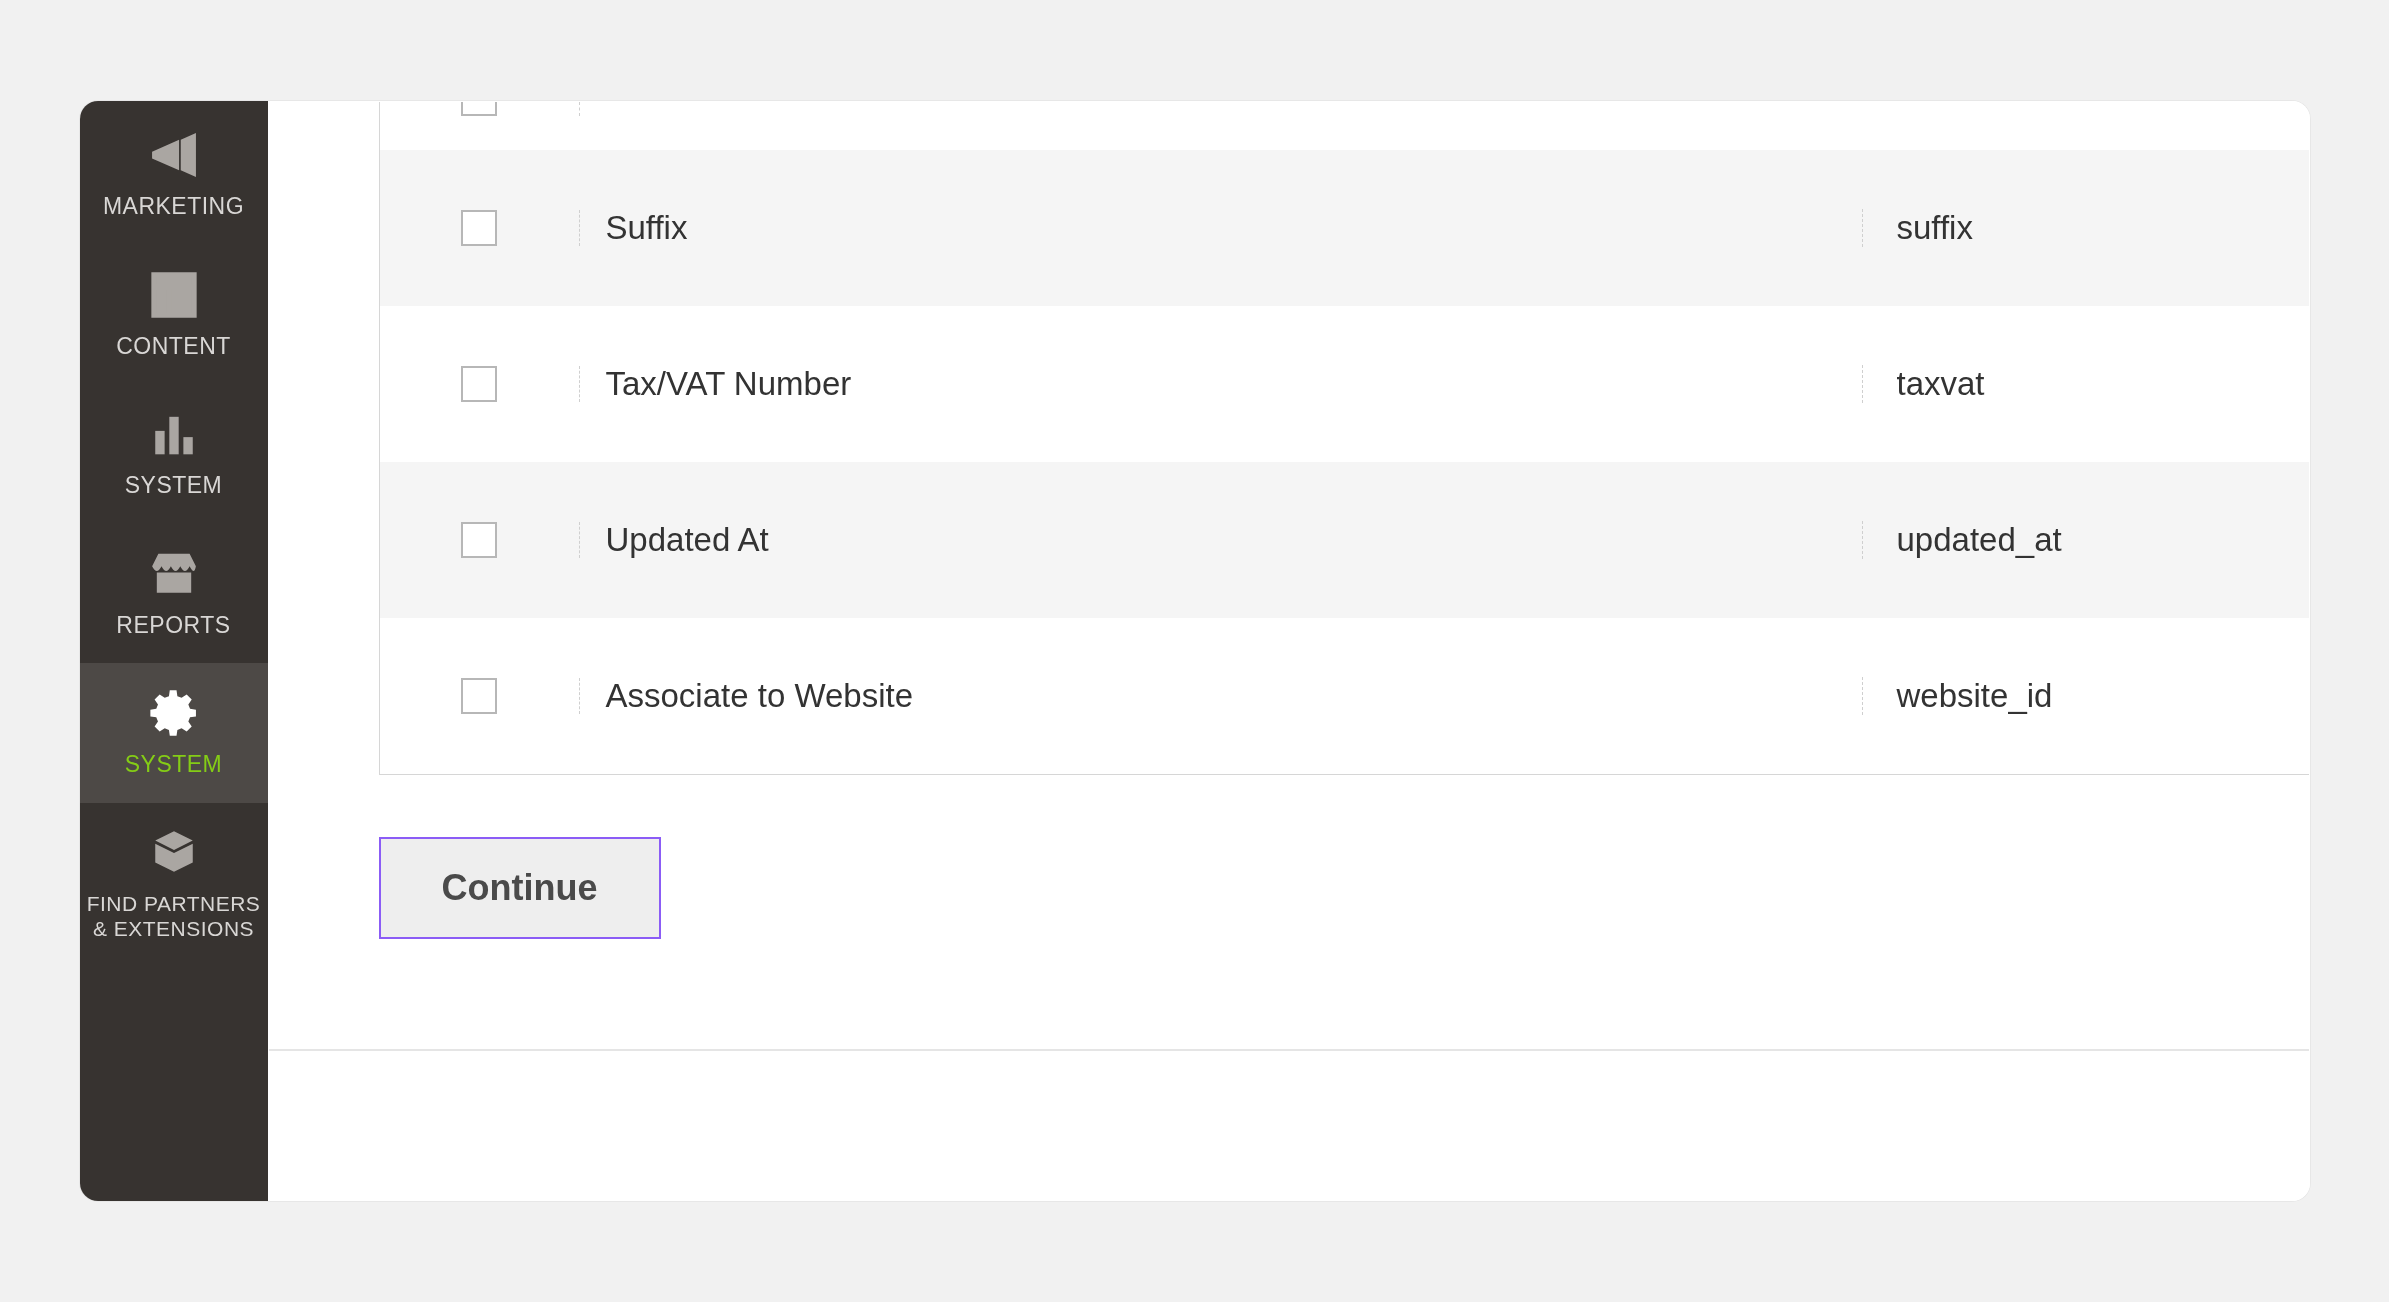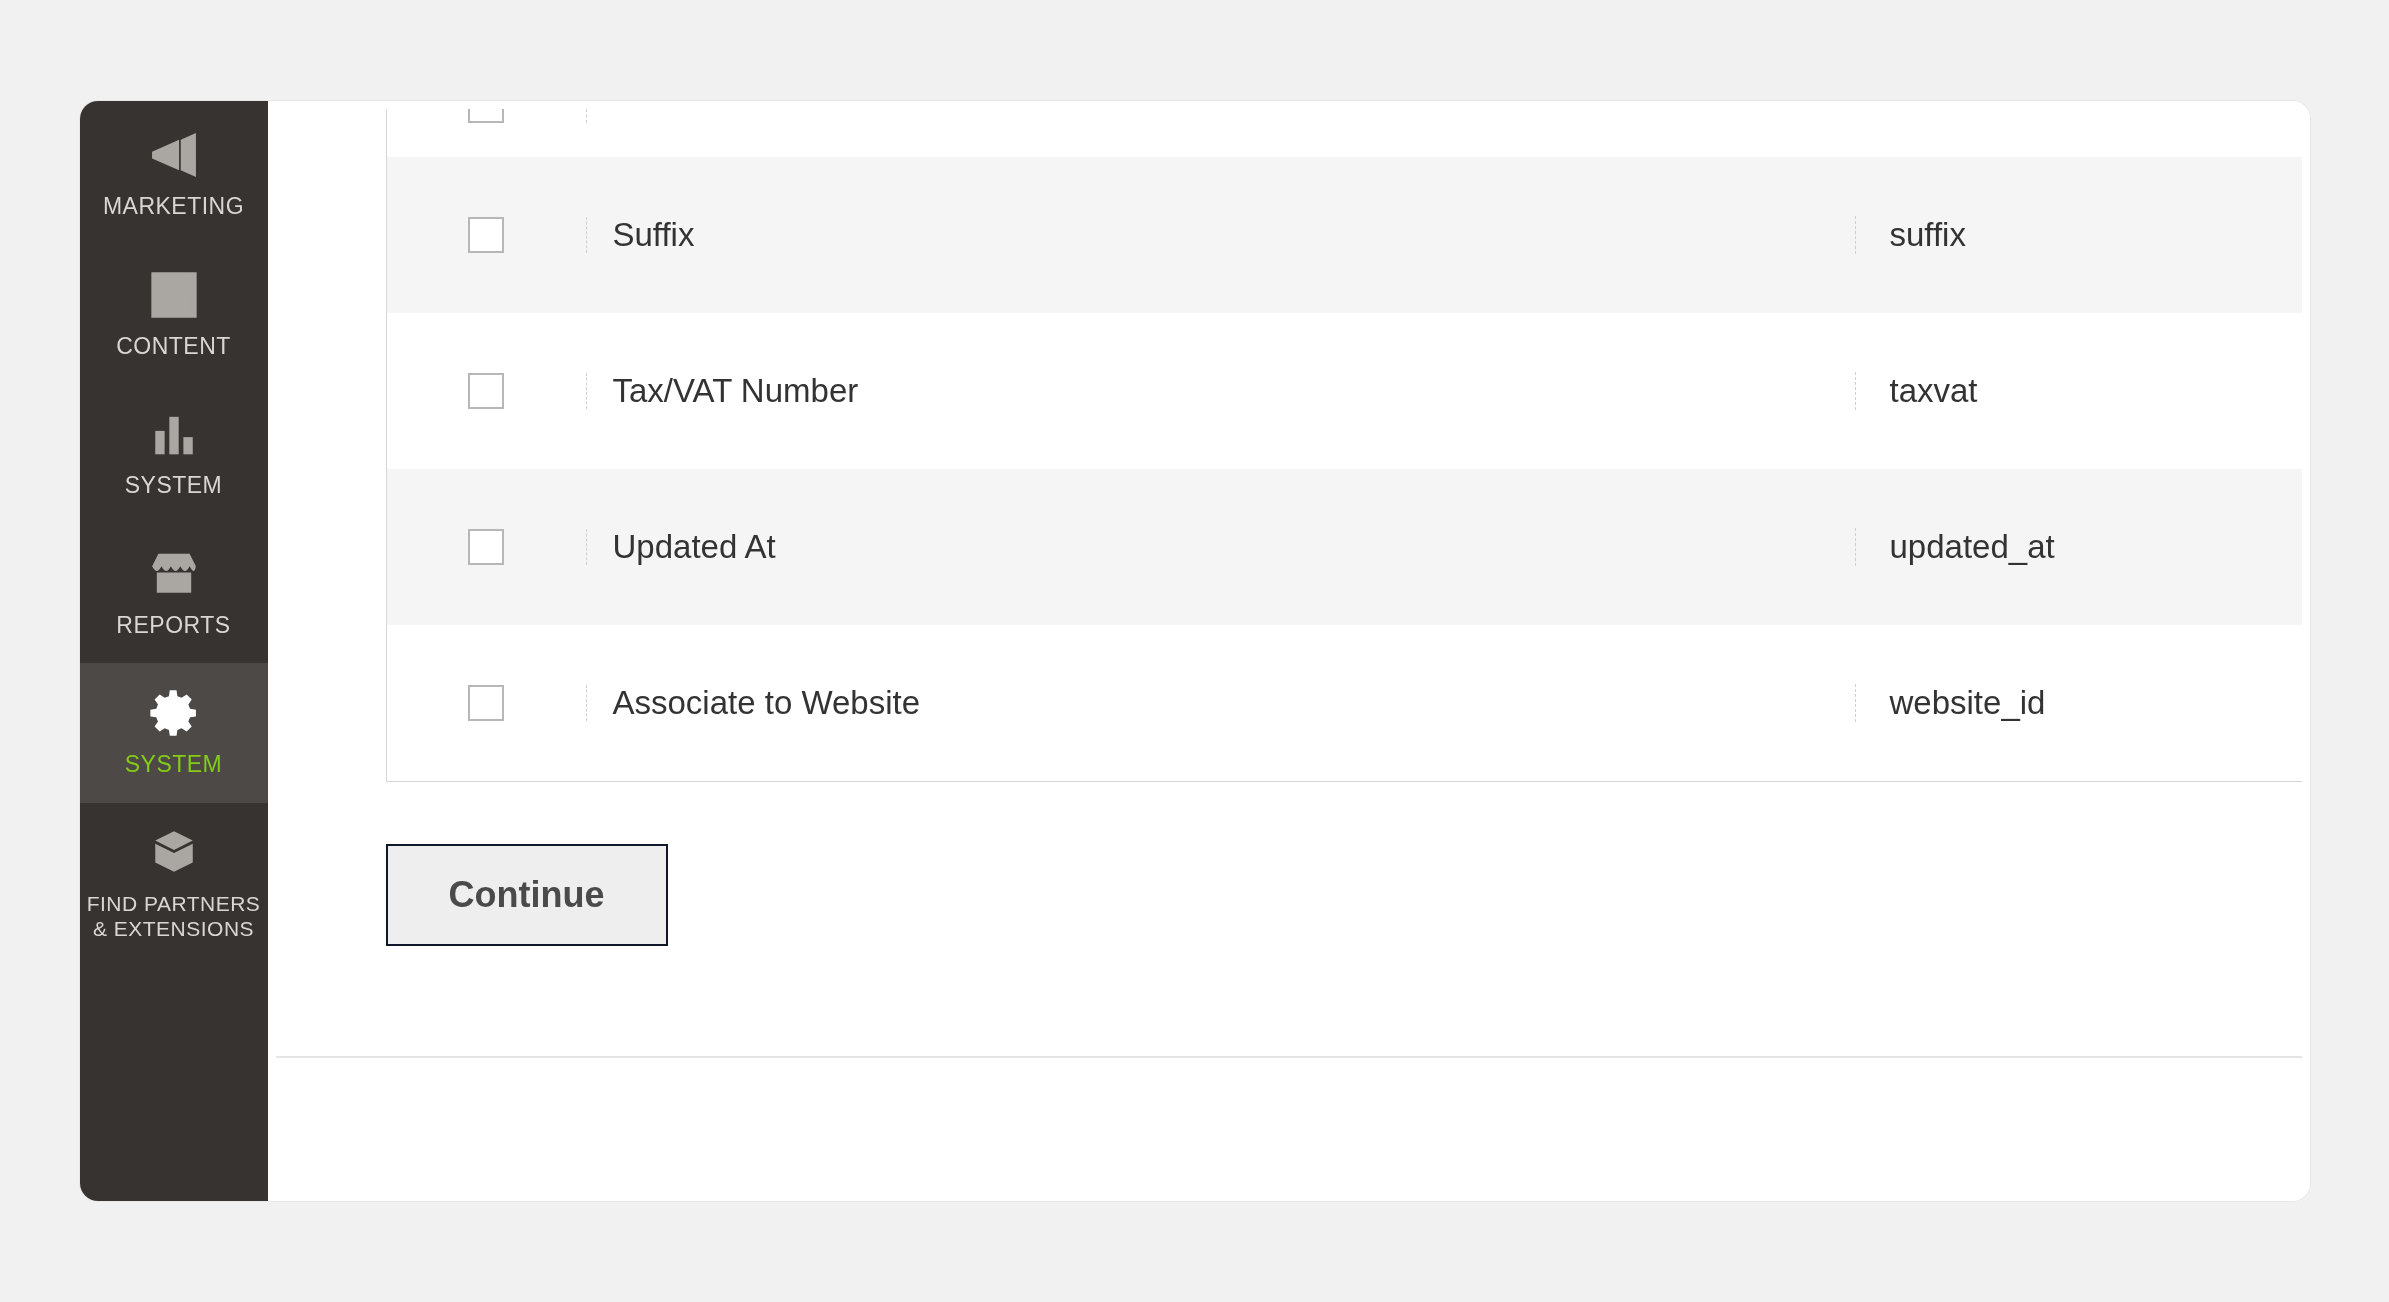--- a/index.html
+++ b/index.html
@@ -65,21 +65,21 @@
   .nav-item svg rect,
   .nav-item svg circle { fill: #aaa6a2; }
   .nav-item .label.two-line { font-size: 21px; }
 
   
   .main {
     flex: 1;
     background: #fff;
     display: flex;
     flex-direction: column;
-    padding: 8px;
+    padding: 1px;
   }
   .table-wrap {
     margin: 0 0 0 110px;
     border: 1px solid #d6d6d6;
     border-top: none;
     border-right: none;
   }
   .row {
     display: flex;
     align-items: center;
@@ -118,21 +118,21 @@
     padding-left: 34px;
     height: 100%;
     display: flex;
     align-items: center;
   }
   .continue-btn {
     margin: 62px 0 0 110px;
     width: 282px;
     height: 102px;
     background: #eeeeee;
-    border: 2px solid #0f172a;
+    border: 2px solid #8b5cf6;
     color: #4a4a4a;
     font-size: 36px;
     font-weight: 600;
     cursor: pointer;
     display: flex;
     align-items: center;
     justify-content: center;
   }
   .footer-line {
     margin-top: 110px;

